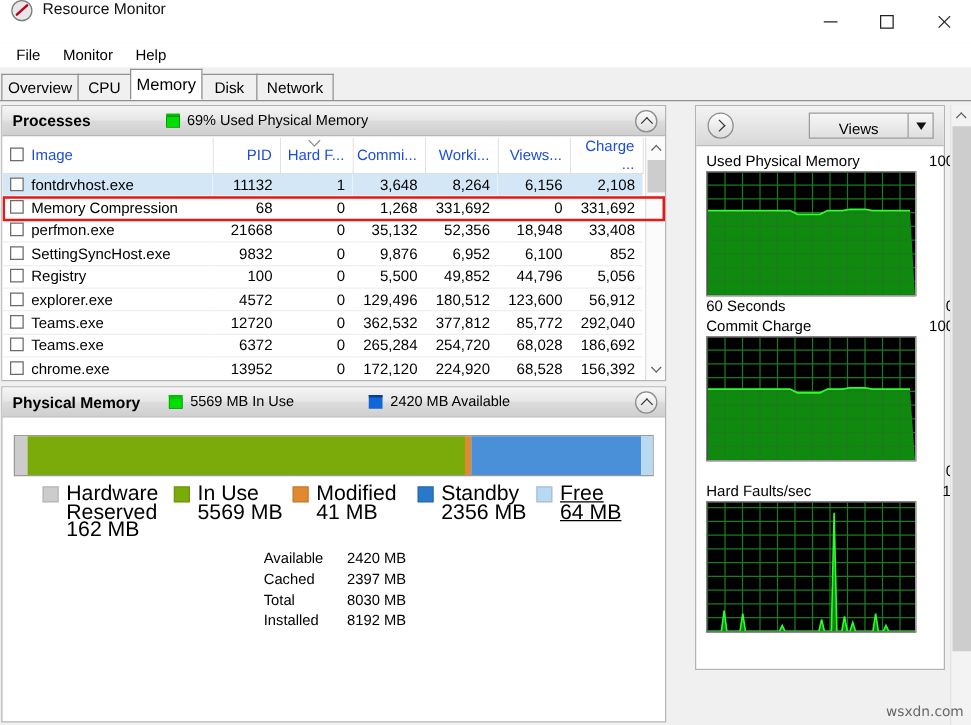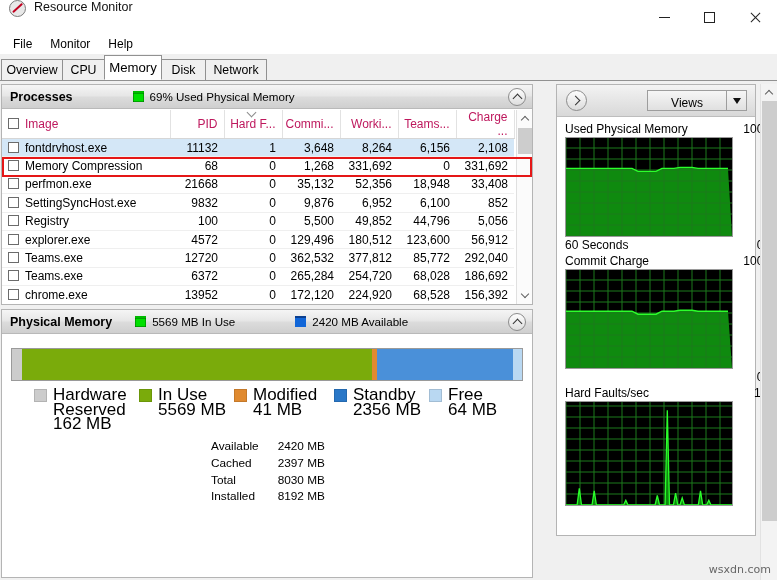--- a/index.html
+++ b/index.html
@@ -101,21 +101,21 @@
     transform:rotate(45deg); margin-top:3px;
   }
 
   
   #proc-panel { top:0; height:221px; }
   #proc-body { position:absolute; left:0; top:25px; width:530px; height:194px; overflow:hidden; background:#fff; }
   table.proc { border-collapse:collapse; width:512px; table-layout:fixed; }
   table.proc th {
     height:22px; font-weight:normal; font-size:12px; text-align:right;
     background:#ffffff; border-bottom:1px solid #d6d6d6; border-right:1px solid #e2e2e2;
-    padding:0 6px 0 0; color:#be185d; position:relative; vertical-align:middle;
+    padding:0 6px 0 0; color:#1d4ed8; position:relative; vertical-align:middle;
   }
   table.proc th.left { text-align:left; padding-left:0; }
   table.proc td {
     height:18.4px; font-size:12px; text-align:right; padding:0 6px 0 0;
     color:#000; border-bottom:1px solid #efefef; white-space:nowrap; overflow:hidden;
   }
   table.proc td.left { text-align:left; padding-left:0; }
   .cb {
     width:11px; height:11px; border:1px solid #6b6b6b; background:#fff;
     display:inline-block; vertical-align:-1px; margin:0 6px 0 6px;
@@ -259,21 +259,21 @@
               <th class="left">
                 <span class="cb"></span><span>Image</span>
               </th>
               <th>PID</th>
               <th>
                 <span class="sort-chev"></span>
                 <span>Hard F...</span>
               </th>
               <th>Commi...</th>
               <th>Worki...</th>
-              <th>Teams...</th>
+              <th>Views...</th>
               <th>Charge ...</th>
             </tr>
           </thead>
           <tbody id="proc-rows">
               <tr class="sel">
                 <td class="left"><span class="cb"></span><span>fontdrvhost.exe</span></td>
                 <td>11132</td>
                 <td>1</td>
                 <td>3,648</td>
                 <td>8,264</td>
@@ -413,21 +413,21 @@
             <span class="txt">In Use<br>5569 MB</span>
           </div>
           <div class="leg" style="position: absolute; left: 200px;">
             <span class="box" style="background: rgb(224, 138, 48);"></span>
             <span class="txt">Modified<br>41 MB</span>
           </div>
           <div class="leg" style="position: absolute; left: 300px;">
             <span class="box" style="background: rgb(42, 120, 200);"></span>
             <span class="txt">Standby<br>2356 MB</span>
           </div>
-          <div class="leg" style="position: absolute; left: 395px;">
+          <div class="leg" style="position: absolute; left: 395px; text-decoration: underline;">
             <span class="box" style="background: rgb(185, 216, 242);"></span>
             <span class="txt">Free<br>64 MB</span>
           </div>
         </div>
 
       <div id="summary">
         <table>
             <tbody id="summary-rows">
               <tr>
                 <td class="k">Available</td>

